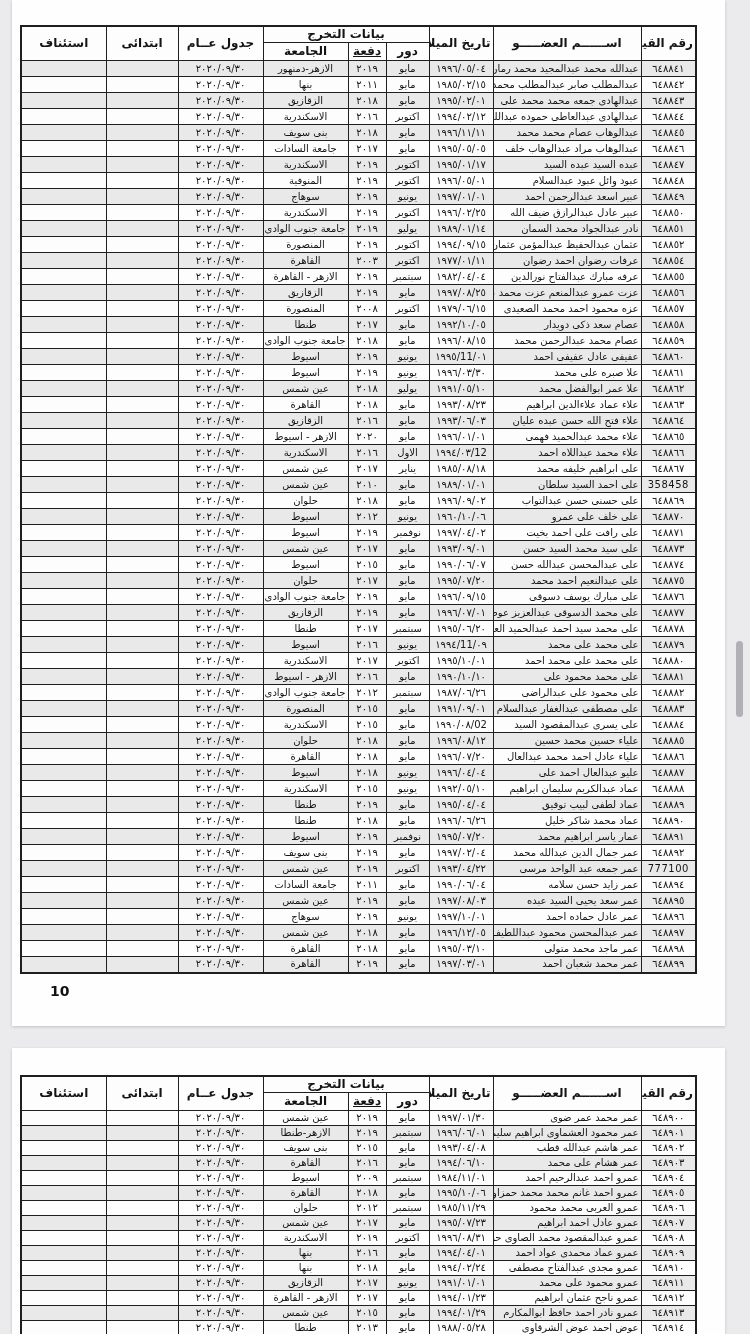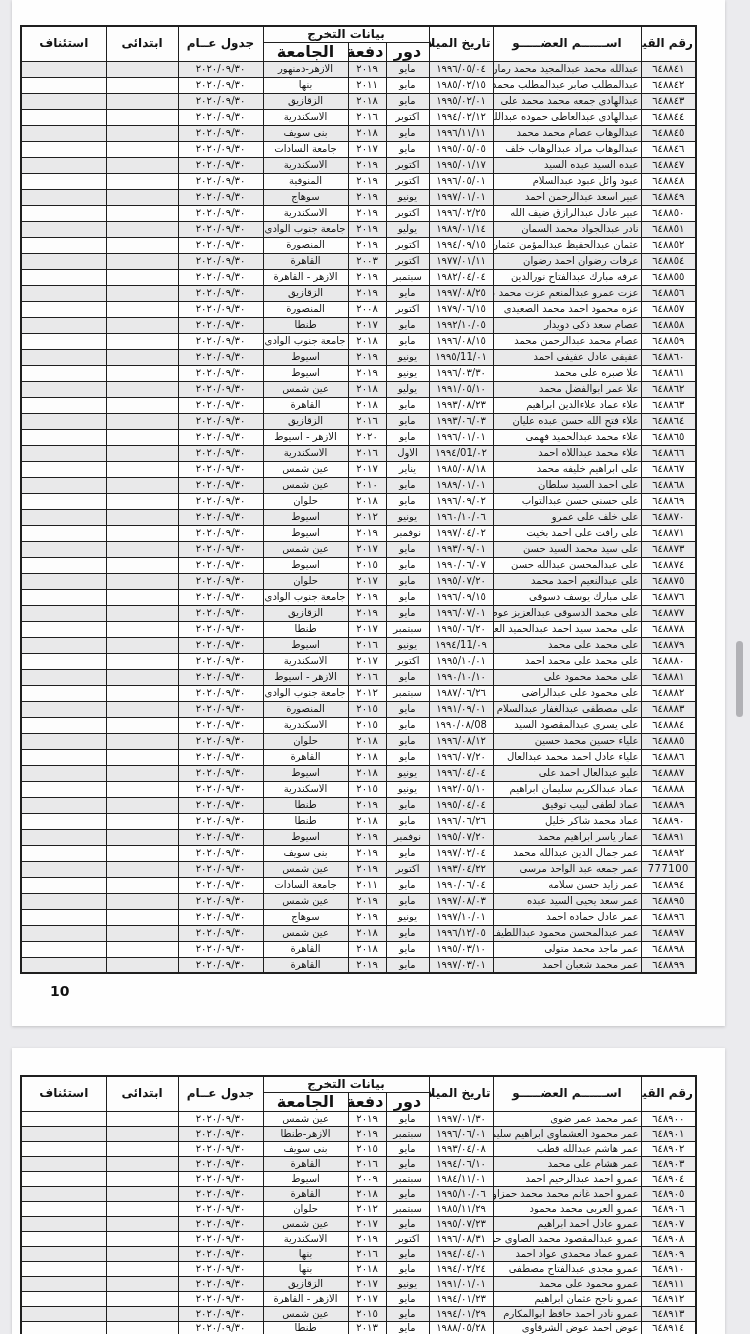--- a/index.html
+++ b/index.html
@@ -23,22 +23,22 @@
   #t1{top:25px;}
   #t2{top:27px;}
   table.rec th,table.rec td{
     border:1px solid #1f1f1f;padding:0 2px;overflow:hidden;white-space:nowrap;
   }
   table.rec{border:2px solid #1f1f1f;}
   table.rec thead th{
     font-weight:bold;font-size:12px;line-height:1.1;background:#fdfdfd;
   }
   table.rec thead tr.h1 th{height:15px;}
-  table.rec thead tr.h2 th{height:17px;font-size:16px;}
-  th.u-underline{}
+  table.rec thead tr.h2 th{height:17px;font-size:12px;}
+  th.u-underline{text-decoration:underline;}
   #t1 tbody tr{height:16px;}
   #t2 tbody tr{height:15px;}
   table.rec td{font-size:10px;line-height:1;}
   td.c0{text-align:center;font-size:10.5px;letter-spacing:.5px;}
   td.c1{text-align:right;font-size:9.5px;padding-right:3px;}
   td.c2{text-align:center;direction:ltr;}
   td.c3,td.c4,td.c5,td.c6{text-align:center;}
   td.c4{direction:ltr;}
   td.c6{direction:ltr;}
   #t1 tbody tr:nth-child(odd) td{background:#e9e9ea;}
@@ -350,41 +350,41 @@
           <td class="c3">مايو</td>
           <td class="c4">٢٠٢٠</td>
           <td class="c5">الازهر - اسيوط</td>
           <td class="c6">٢٠٢٠/٠٩/٣٠</td>
           <td class="c7"></td>
           <td class="c8"></td>
         </tr>
         <tr>
           <td class="c0">٦٤٨٨٦٦</td>
           <td class="c1">علاء محمد عبداللاه احمد</td>
-          <td class="c2">١٩٩٤/01/٠٢</td>
+          <td class="c2">١٩٩٤/٠٣/12</td>
           <td class="c3">الاول</td>
           <td class="c4">٢٠١٦</td>
           <td class="c5">الاسكندرية</td>
           <td class="c6">٢٠٢٠/٠٩/٣٠</td>
           <td class="c7"></td>
           <td class="c8"></td>
         </tr>
         <tr>
           <td class="c0">٦٤٨٨٦٧</td>
           <td class="c1">على ابراهيم خليفه محمد</td>
           <td class="c2">١٩٨٥/٠٨/١٨</td>
           <td class="c3">يناير</td>
           <td class="c4">٢٠١٧</td>
           <td class="c5">عين شمس</td>
           <td class="c6">٢٠٢٠/٠٩/٣٠</td>
           <td class="c7"></td>
           <td class="c8"></td>
         </tr>
         <tr>
-          <td class="c0">٦٤٨٨٦٨</td>
+          <td class="c0">358458</td>
           <td class="c1">على احمد السيد سلطان</td>
           <td class="c2">١٩٨٩/٠١/٠١</td>
           <td class="c3">مايو</td>
           <td class="c4">٢٠١٠</td>
           <td class="c5">عين شمس</td>
           <td class="c6">٢٠٢٠/٠٩/٣٠</td>
           <td class="c7"></td>
           <td class="c8"></td>
         </tr>
         <tr>
@@ -537,21 +537,21 @@
           <td class="c3">مايو</td>
           <td class="c4">٢٠١٥</td>
           <td class="c5">المنصورة</td>
           <td class="c6">٢٠٢٠/٠٩/٣٠</td>
           <td class="c7"></td>
           <td class="c8"></td>
         </tr>
         <tr>
           <td class="c0">٦٤٨٨٨٤</td>
           <td class="c1">على يسرى عبدالمقصود السيد</td>
-          <td class="c2">١٩٩٠/٠٨/08</td>
+          <td class="c2">١٩٩٠/٠٨/02</td>
           <td class="c3">مايو</td>
           <td class="c4">٢٠١٥</td>
           <td class="c5">الاسكندرية</td>
           <td class="c6">٢٠٢٠/٠٩/٣٠</td>
           <td class="c7"></td>
           <td class="c8"></td>
         </tr>
         <tr>
           <td class="c0">٦٤٨٨٨٥</td>
           <td class="c1">علياء حسين محمد حسين</td>

